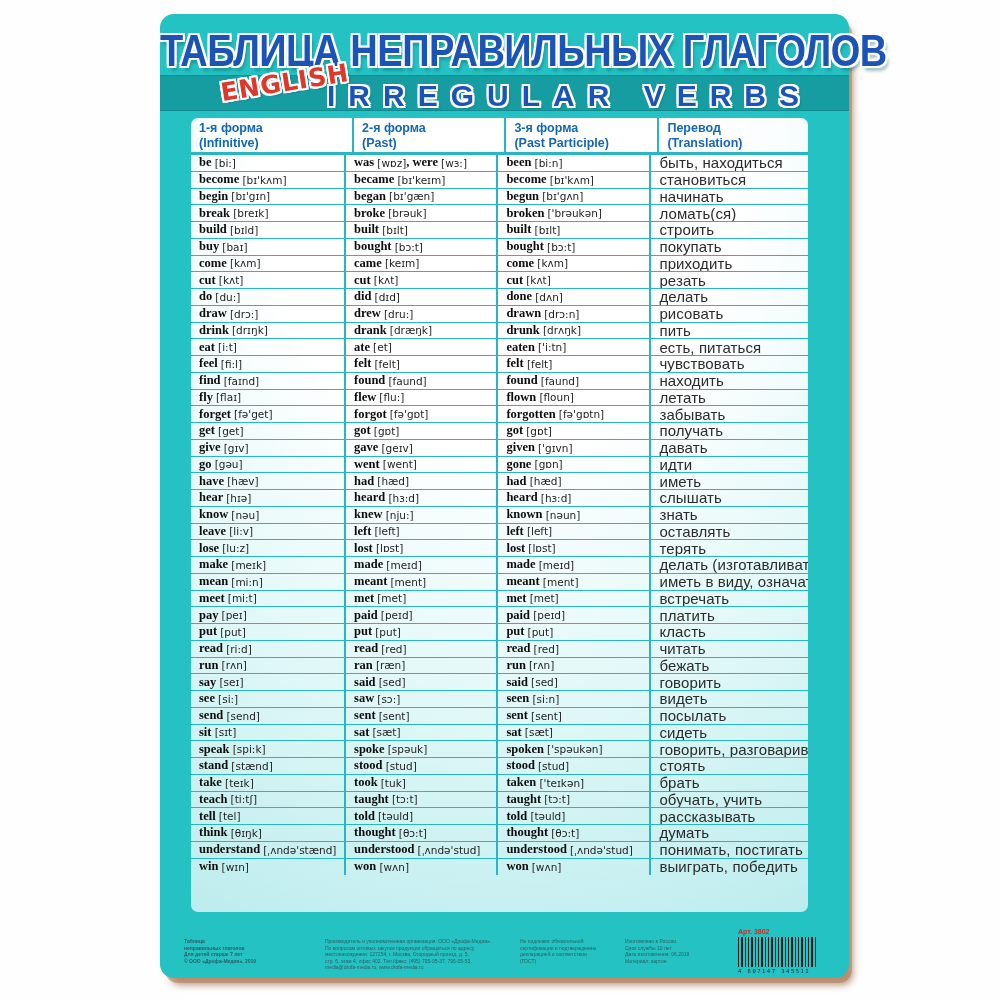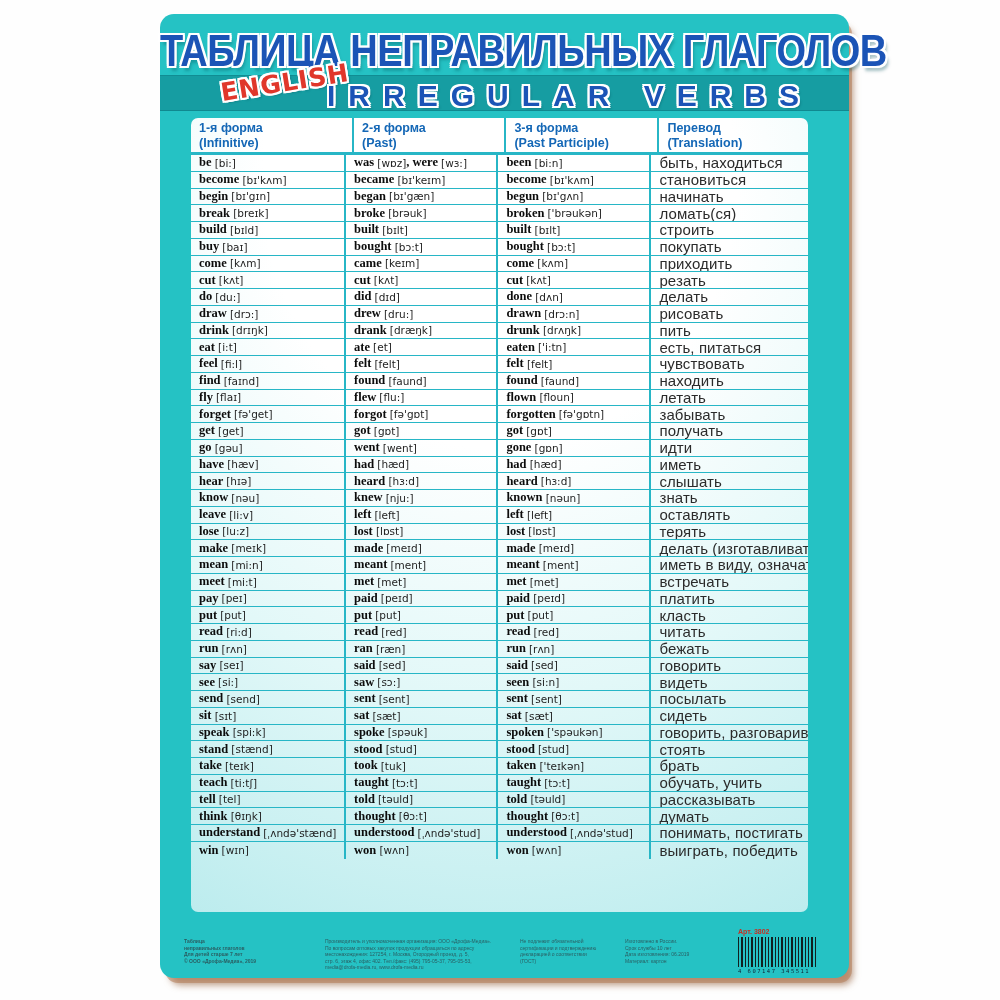--- a/index.html
+++ b/index.html
@@ -399,20 +399,35 @@
               <span class="ipa">[gɒt]</span>
             </div>
             <div class="cell en">
               <span class="verb">got </span>
               <span class="ipa">[gɒt]</span>
             </div>
             <div class="cell ru">получать</div>
           </div>
           <div class="row">
             <div class="cell en">
+              <span class="verb">give </span>
+              <span class="ipa">[gɪv]</span>
+            </div>
+            <div class="cell en">
+              <span class="verb">gave </span>
+              <span class="ipa">[geɪv]</span>
+            </div>
+            <div class="cell en">
+              <span class="verb">given </span>
+              <span class="ipa">['gɪvn]</span>
+            </div>
+            <div class="cell ru">давать</div>
+          </div>
+          <div class="row">
+            <div class="cell en">
               <span class="verb">go </span>
               <span class="ipa">[gəu]</span>
             </div>
             <div class="cell en">
               <span class="verb">went </span>
               <span class="ipa">[went]</span>
             </div>
             <div class="cell en">
               <span class="verb">gone </span>
               <span class="ipa">[gɒn]</span>

